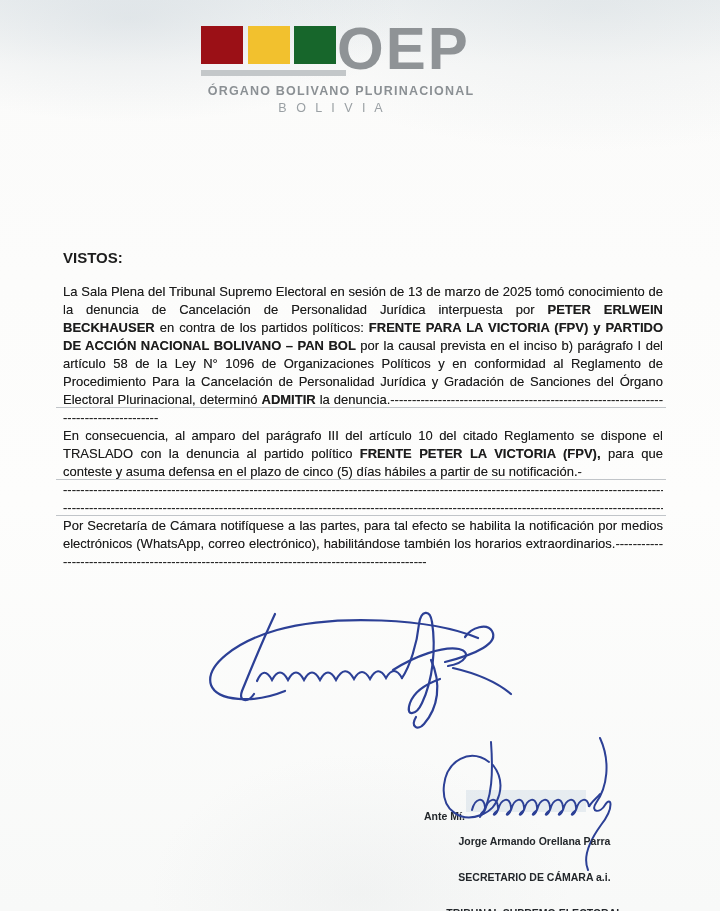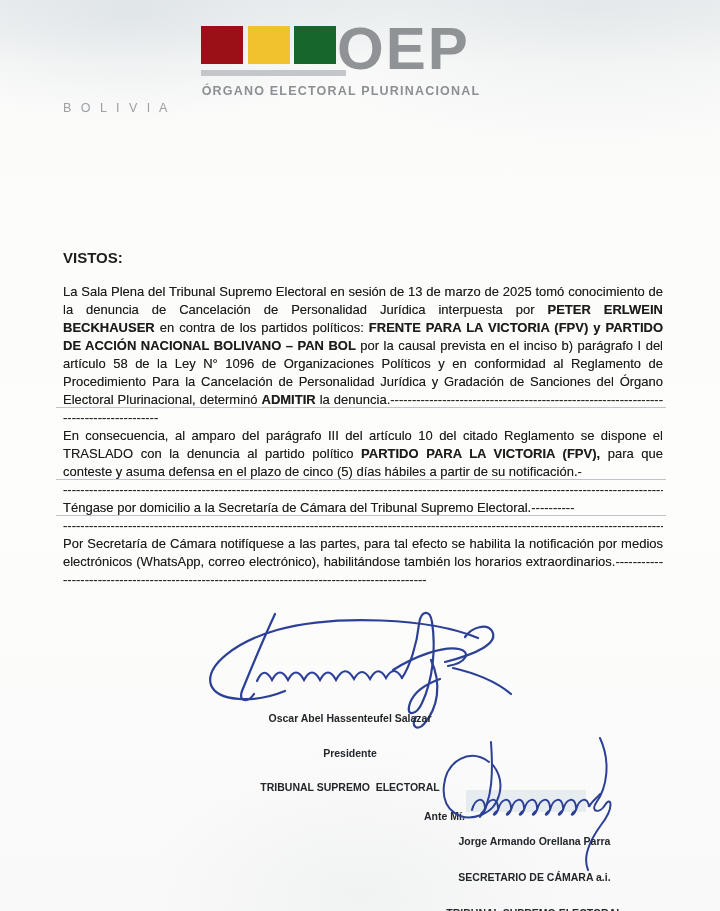--- a/index.html
+++ b/index.html
@@ -14,21 +14,21 @@
     color:#1c1c1c;
   }
   
   .sq{position:absolute;top:26px;width:42px;height:38px;}
   .sq1{left:201px;} .sq2{left:248px;} .sq3{left:294px;}
   .logo-bar{position:absolute;left:201px;top:70px;width:145px;height:6px;background:#c3c7c9;}
   .oep{position:absolute;left:337px;top:19px;font-size:60px;font-weight:900;
        letter-spacing:2px;color:#8f9396;line-height:1;}
   .org-line{position:absolute;left:63px;top:84px;width:556px;text-align:center;
        font-size:12.5px;font-weight:700;letter-spacing:1.2px;color:#8b9094;}
-  .country{position:absolute;left:63px;top:101px;width:538px;
+  .country{position:absolute;left:63px;top:101px;width:538px;text-align:center;
        font-size:12.5px;font-weight:400;letter-spacing:3px;color:#9aa0a4;}
   
   .ref{position:absolute;left:63px;top:154px;font-size:15px;font-weight:700;line-height:20px;}
   .date-line{position:absolute;left:0;top:207px;width:712px;text-align:center;
        font-size:15px;font-weight:700;}
   .vistos{position:absolute;left:63px;top:249px;font-size:15px;font-weight:700;}
   
   .doc-body{position:absolute;left:63px;top:283px;width:600px;
        font-size:13px;line-height:18px;text-align:justify;
        text-shadow:0 0 .4px rgba(0,0,0,.45);}
@@ -47,56 +47,50 @@
 </head>
 <body>
 
 <div class="page">
 
   <div class="sq sq1" style="background: rgb(155, 16, 22);"></div>
   <div class="sq sq2" style="background: rgb(242, 193, 46);"></div>
   <div class="sq sq3" style="background: rgb(23, 102, 43);"></div>
   <div class="logo-bar"></div>
   <div class="oep">OEP</div>
-  <div class="org-line">ÓRGANO ELECTORAL PLURINACIONAL</div>
+  <div class="org-line">ÓRGANO BOLIVANO PLURINACIONAL</div>
   <div class="country">B O L I V I A</div>
 
 
   <div class="vistos">VISTOS:</div>
 
   <div class="doc-body">
     <p><span>La Sala Plena del Tribunal Supremo Electoral en sesión de 13 de marzo de 2025 tomó conocimiento de la denuncia de Cancelación de Personalidad Jurídica interpuesta por </span><b>PETER ERLWEIN BECKHAUSER</b><span> en contra de los partidos políticos: </span><b>FRENTE PARA LA VICTORIA (FPV) y PARTIDO DE ACCIÓN NACIONAL BOLIVANO – PAN BOL</b><span> por la causal prevista en el inciso b) parágrafo I del artículo 58 de la Ley N° 1096 de Organizaciones Políticos y en conformidad al Reglamento de Procedimiento Para la Cancelación de Personalidad Jurídica y Gradación de Sanciones del Órgano Electoral Plurinacional, determinó </span><b>ADMITIR</b><span> la denuncia.-------------------------------------------------------------------------------------</span></p>
-    <p><span>En consecuencia, al amparo del parágrafo III del artículo 10 del citado Reglamento se dispone el TRASLADO con la denuncia al partido político </span><b>PARTIDO PARA LA VICTORIA (FPV),</b><span> para que conteste y asuma defensa en el plazo de cinco (5) días hábiles a partir de su notificación.-</span></p>
+    <p><span>En consecuencia, al amparo del parágrafo III del artículo 10 del citado Reglamento se dispone el TRASLADO con la denuncia al partido político </span><b>FRENTE PETER LA VICTORIA (FPV),</b><span> para que conteste y asuma defensa en el plazo de cinco (5) días hábiles a partir de su notificación.-</span></p>
     <div class="dashline">------------------------------------------------------------------------------------------------------------------------------------------------------</div>
-    <p>Téngase por domicilio a la Secretaría de Cámara del Tribunal Supremo Electoral.----------</p>
     <div class="dashline">------------------------------------------------------------------------------------------------------------------------------------------------------</div>
     <p>Por Secretaría de Cámara notifíquese a las partes, para tal efecto se habilita la notificación por medios electrónicos (WhatsApp, correo electrónico), habilitándose también los horarios extraordinarios.-----------------------------------------------------------------------------------------------</p>
   </div>
 
   <div class="fold" style="top:407px"></div>
   <div class="fold" style="top:479px"></div>
   <div class="fold" style="top:515px"></div>
 
   <svg class="sig-svg" style="left:195px;top:598px" width="320" height="145" viewBox="0 0 320 145">
     <g fill="none" stroke-linecap="round" stroke-width="2.2" class="ink" stroke="#2c4096">
       <path d="M 283 40 C 235 20 140 16 82 32 C 40 44 10 68 16 87 C 22 103 58 106 90 93"></path>
       <path d="M 80 16 C 66 46 54 76 47 93 C 43 104 53 105 59 96"></path>
       <path d="M 62 83 Q 69 67 77 82 Q 85 67 93 82 Q 101 67 109 82 Q 117 67 125 82 Q 133 67 141 82 Q 150 65 159 81 Q 167 67 175 81 Q 183 66 191 80 Q 199 66 207 80"></path>
       <path d="M 207 80 C 215 68 222 46 224 26 C 226 12 235 11 237 24 C 241 50 238 82 227 105 C 221 118 210 119 215 105 C 219 94 231 86 245 81"></path>
       <path d="M 198 72 C 220 58 248 48 264 51 C 277 54 271 65 253 68"></path>
       <path d="M 250 64 C 282 56 304 45 297 33 C 292 25 277 29 270 39"></path>
       <path d="M 258 70 C 284 76 303 85 316 96"></path>
       <path d="M 236 62 C 247 86 243 110 229 126 C 223 133 215 129 221 119"></path>
     </g>
   </svg>
-  <div class="sig-block" style="left:200px;top:690px;width:300px">
-    <div>Oscar Abel Hassenteufel Salazar</div>
-    <div>Presidente</div>
-    <div>TRIBUNAL SUPREMO  ELECTORAL</div>
-  </div>
 
   <div class="loop-haze"></div>
   <div class="ante">Ante Mí.</div>
   <svg class="sig-svg" style="left:428px;top:712px" width="195" height="165" viewBox="0 0 195 165">
     <g fill="none" stroke-linecap="round" stroke-width="2" class="ink" stroke="#2c4096">
       <path d="M 61 50 C 42 36 19 48 16 73 C 13 98 33 111 53 103 C 72 96 79 71 65 53"></path>
       <path d="M 63 30 C 65 58 65 88 52 105"></path>
       <path d="M 44 98 c 3 -12 12 -14 13 -3 c 1 8 -10 11 0 3 c 3 -12 12 -14 13 -3 c 1 8 -10 11 0 3 c 3 -12 12 -14 13 -3 c 1 8 -10 11 0 3 c 3 -12 12 -14 13 -3 c 1 8 -10 11 0 3 c 3 -12 12 -14 13 -3 c 1 8 -10 11 0 3 c 3 -12 12 -14 13 -3 c 1 8 -10 11 0 3 c 3 -12 12 -14 13 -3 c 1 8 -10 11 0 3 c 3 -12 12 -14 13 -3 c 1 8 -10 11 0 3 c 3 -12 12 -14 13 -3 c 2 -5 8 -9 11 -13"></path>
       <path d="M 172 26 C 183 50 179 76 168 91 C 162 100 172 102 177 93 C 183 83 187 95 173 113 C 160 131 155 146 160 158"></path>
     </g>

